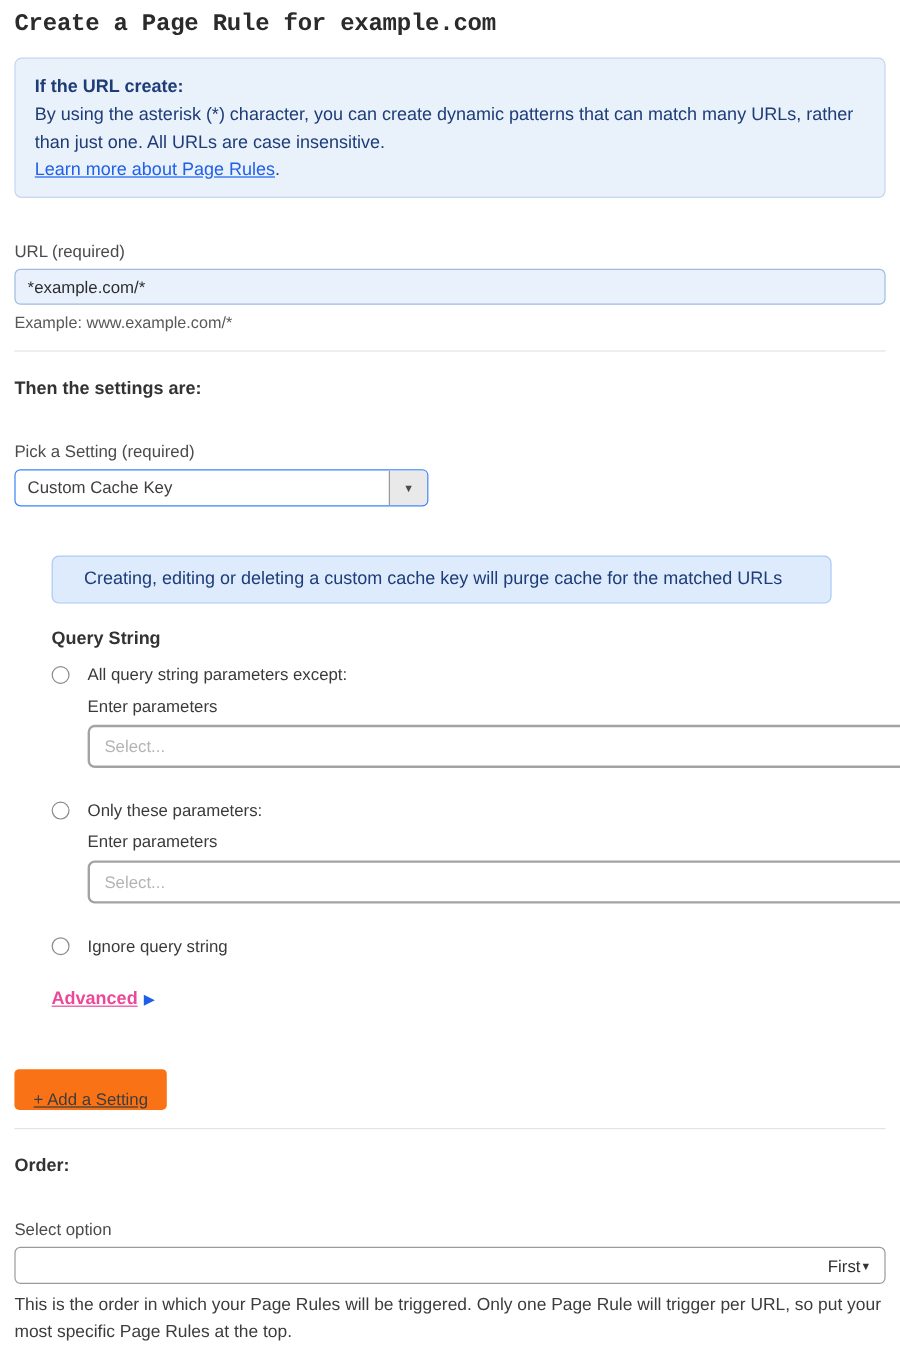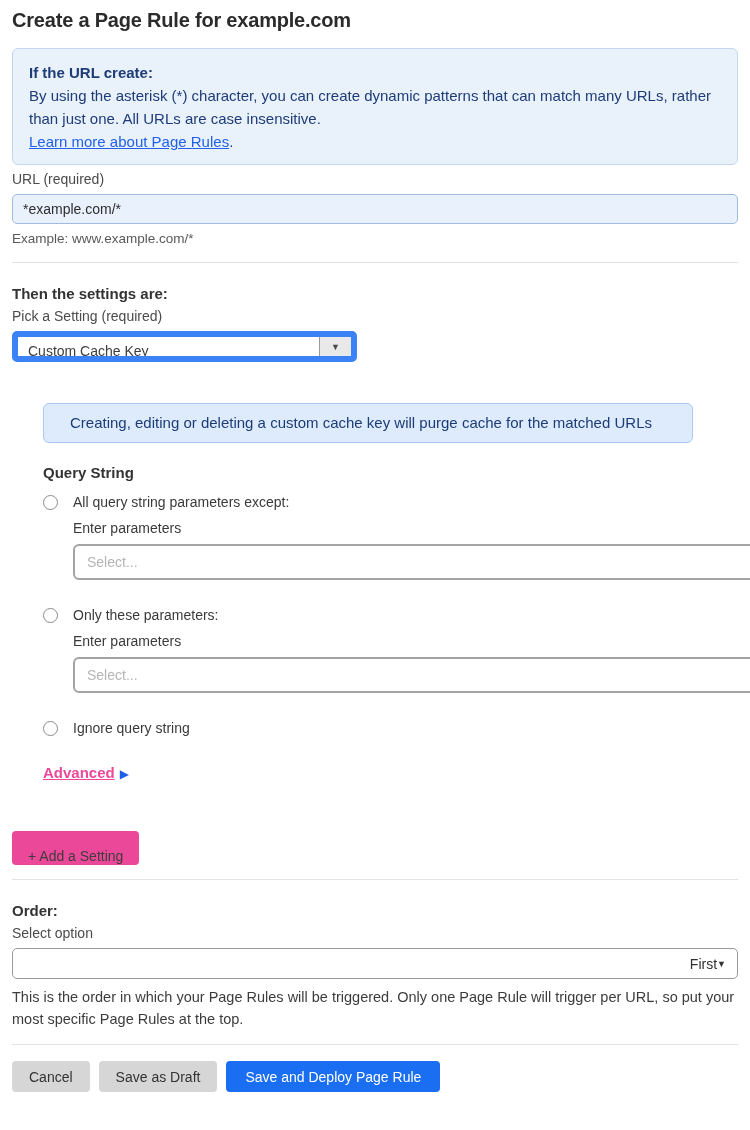--- a/index.html
+++ b/index.html
@@ -14,39 +14,40 @@
   }
   .page { padding: 0 12px 15px; }
 
   .page-title {
     margin: 0;
     padding-top: 9px;
     font-size: 20px;
     font-weight: bold;
     color: #2b2b2b;
     letter-spacing: -0.2px;
+    font-family: Liberation Mono, monospace;
   }
 
   .info-box {
     margin-top: 16px;
     background: #e9f1fa;
     border: 1px solid #c3d7ee;
     border-radius: 6px;
     padding: 12px 16px 11px;
     color: #1d3c78;
     font-size: 15px;
     line-height: 23px;
   }
   .info-heading { font-weight: bold; }
   .info-link { color: #2160eb; cursor: pointer; }
   .info-suffix { color: #1d3c78; }
 
   .field-label {
     display: block;
-    margin-top: 6px;
+    margin-top: 36px;
     font-size: 14px;
     color: #4b4b4b;
   }
   .url-input {
     display: block;
     margin-top: 7px;
     width: 100%;
     height: 30px;
     background: #e8f1fc;
     border: 1px solid #9fbbdf;
@@ -64,21 +65,21 @@
     margin: 22px 0 0;
     font-size: 15px;
     font-weight: bold;
     color: #333;
   }
 
   .setting-select {
     margin-top: 7px;
     width: 345px;
     height: 31px;
-    border: 6px solid #3b82f6;
+    border: 1px solid #3b82f6;
     border-radius: 5px;
     background: #fff;
     display: flex;
     overflow: hidden;
     cursor: pointer;
   }
   .setting-select .select-value {
     flex: 1;
     padding: 0 10px;
     line-height: 29px;
@@ -165,29 +166,30 @@
     color: #ec4899;
     font-weight: bold;
     text-decoration: underline;
     cursor: pointer;
   }
   .advanced-caret { color: #1f5fe8; font-size: 12px; margin-left: 5px; }
 
   .add-setting-btn {
     display: inline-block;
     margin-top: 50px;
-    background: #ec4899;
+    background: #f97316;
     border: none;
     border-radius: 4px;
     height: 32px;
     padding: 17px 16px;
     font-size: 14px;
     color: #3d3d3d;
     font-family: inherit;
     cursor: pointer;
+    text-decoration: underline;
   }
 
   .order-select {
     margin-top: 7px;
     width: 100%;
     height: 31px;
     border: 1px solid #9a9a9a;
     border-radius: 5px;
     background: #fff;
     display: flex;

